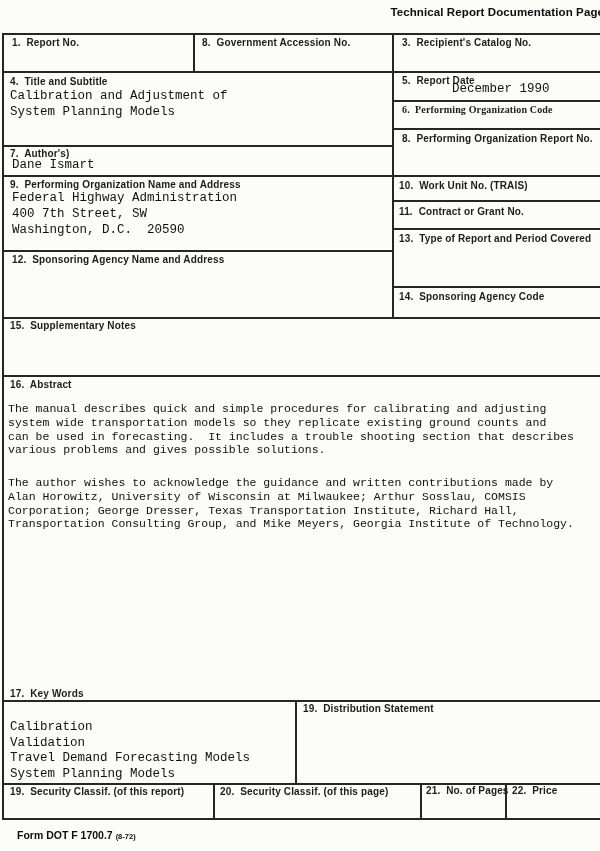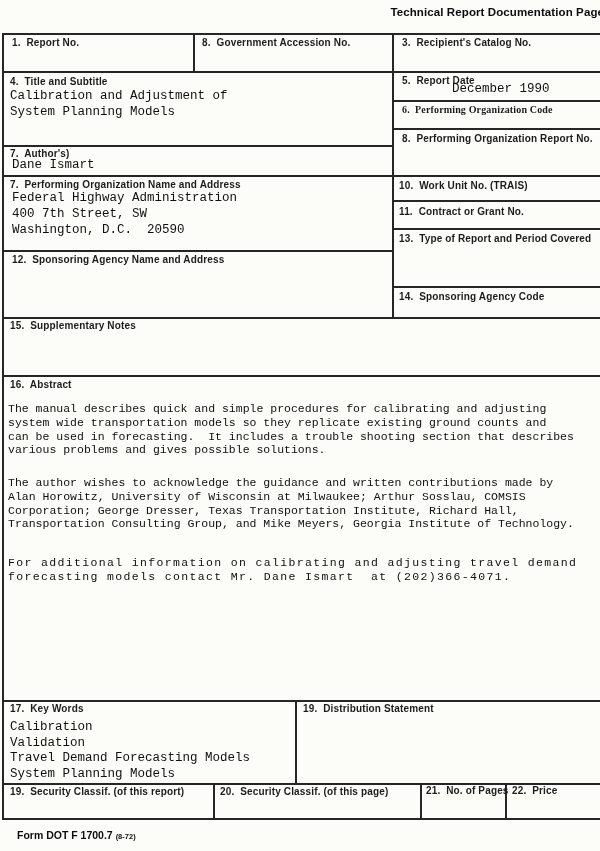--- a/index.html
+++ b/index.html
@@ -94,21 +94,21 @@
   <div class="lbl" style="left:402px;top:75px;">5.  Report Date</div>
   <div class="val" style="left:452px;top:81px;text-align:right;">December 1990</div>
 
   <div class="lbl" style="left:402px;top:104px;font-family:Liberation Serif, serif;">6.  Performing Organization Code</div>
 
   <div class="lbl" style="left:10px;top:148px;">7.  Author's)</div>
   <div class="val" style="left:12px;top:157px;">Dane Ismart</div>
 
   <div class="lbl" style="left:402px;top:133px;">8.  Performing Organization Report No.</div>
 
-  <div class="lbl" style="left:10px;top:179px;">7.  Performing Organization Name and Address</div>
+  <div class="lbl" style="left:10px;top:179px;">9.  Performing Organization Name and Address</div>
   <div class="val" style="left:12px;top:190px;">Federal Highway Administration
 400 7th Street, SW
 Washington, D.C.  20590</div>
 
   <div class="lbl" style="left:399px;top:180px;">10.  Work Unit No. (TRAIS)</div>
   <div class="lbl" style="left:399px;top:206px;">11.  Contract or Grant No.</div>
 
   <div class="lbl" style="left:12px;top:254px;">12.  Sponsoring Agency Name and Address</div>
 
   <div class="lbl" style="left:399px;top:233px;">13.  Type of Report and Period Covered</div>
@@ -118,24 +118,22 @@
 
   <div class="lbl" style="left:10px;top:379px;">16.  Abstract</div>
   <div class="smallmono" style="left:8px;top:476px;">The author wishes to acknowledge the guidance and written contributions made by
 Alan Horowitz, University of Wisconsin at Milwaukee; Arthur Sosslau, COMSIS
 Corporation; George Dresser, Texas Transportation Institute, Richard Hall,
 Transportation Consulting Group, and Mike Meyers, Georgia Institute of Technology.</div>
   <div class="smallmono" style="left:8px;top:402px;">The manual describes quick and simple procedures for calibrating and adjusting
 system wide transportation models so they replicate existing ground counts and
 can be used in forecasting.  It includes a trouble shooting section that describes
 various problems and gives possible solutions.</div>
-  <div class="smallmono spread" style="left:8px;top:556px;">For additional information on calibrating and adjusting travel demand
-forecasting models contact Mr. Dane Ismart  at (202)366-4071.</div>
 
-  <div class="lbl" style="left:10px;top:703px;">17.  Key Words</div>
+  <div class="lbl" style="left:10px;top:688px;">17.  Key Words</div>
   <div class="val keywords" style="left:10px;top:720px;">Calibration
 Validation
 Travel Demand Forecasting Models
 System Planning Models</div>
 
   <div class="lbl" style="left:303px;top:703px;">19.  Distribution Statement</div>
 
   <div class="lbl" style="left:10px;top:786px;">19.  Security Classif. (of this report)</div>
   <div class="lbl" style="left:220px;top:786px;">20.  Security Classif. (of this page)</div>
   <div class="lbl" style="left:426px;top:785px;">21.  No. of Pages</div>

